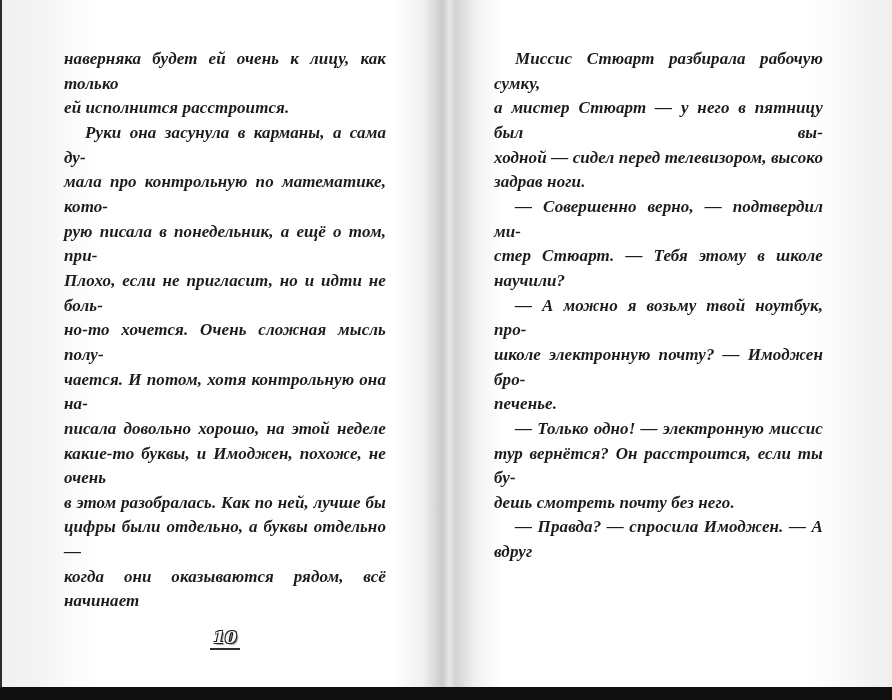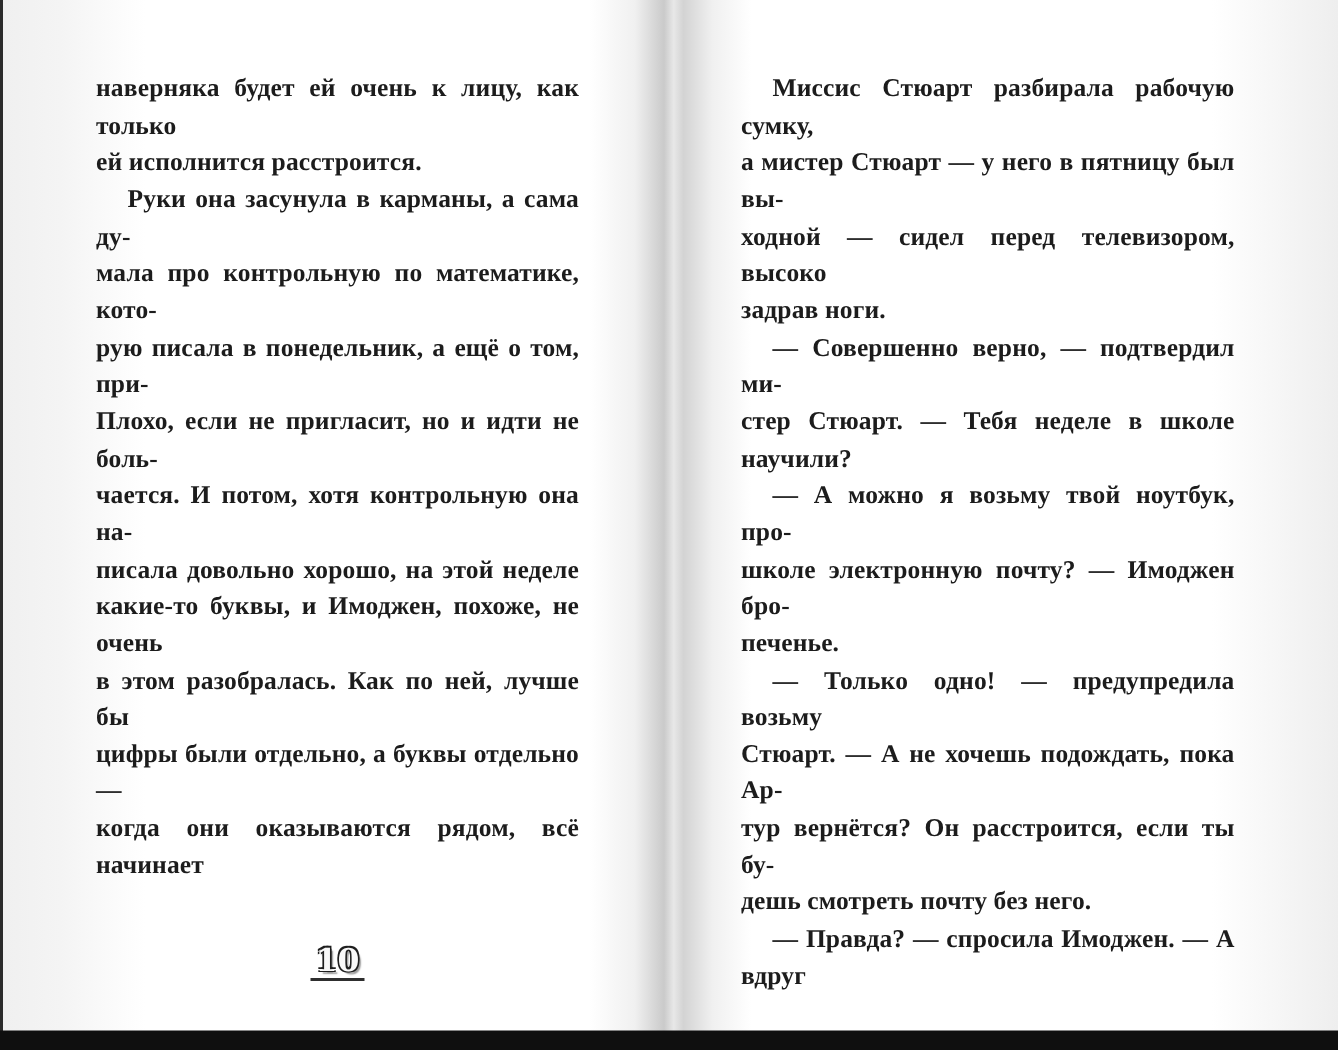--- a/index.html
+++ b/index.html
@@ -40,21 +40,21 @@
   .right-edge-shade{
     position:absolute;left:808px;top:0;width:84px;height:700px;
     background:linear-gradient(90deg,rgba(255,255,255,0) 0%,#f3f3f3 70%,#eeeeee 100%);
     z-index:1;
   }
   .bottom-bar{
     position:absolute;left:0;top:687px;width:892px;height:13px;
     background:#0f0f0f;z-index:6;
   }
   
-  .page{position:absolute;top:0;height:587px;z-index:2;}
+  .page{position:absolute;top:0;height:587px;z-index:2;font-style:italic;}
   .page-left{left:0;width:446px;}
   .page-right{left:446px;width:446px;}
   .text-block{
     position:absolute;top:47px;
     font-size:17px;
     font-weight:600;
     color:#1c1c1c;
     letter-spacing:0.1px;
   }
   .page-left .text-block{left:64px;width:322px;}
@@ -69,21 +69,21 @@
   .line.indent{text-indent:21px;}
   
   .page-num-wrap{
     position:absolute;top:629px;text-align:center;z-index:2;
   }
   .page-left .page-num-wrap{left:64px;width:322px;}
   .page-right .page-num-wrap{left:48px;width:329px;}
   .page-num{
     display:inline-block;
     font-family:"DejaVu Serif",serif;
-    font-size:21px;
+    font-size:17px;
     font-weight:bold;
     line-height:1;
     color:#f8f8f8;
     text-shadow:
       -1px -1px 0 #1e1e1e, 1px -1px 0 #1e1e1e,
       -1px  1px 0 #1e1e1e, 1px  1px 0 #1e1e1e,
        2px  2px 1px rgba(0,0,0,0.40);
     border-bottom:2px solid #2e2e2e;
     padding:0 3px 2px 3px;
   }
@@ -98,45 +98,45 @@
   <div class="right-edge-shade"></div>
 
   <div class="page page-left">
     <div class="text-block">
         <div class="line">наверняка будет ей очень к лицу, как только</div>
         <div class="line para-end">ей исполнится расстроится.</div>
         <div class="line indent">Руки она засунула в карманы, а сама ду-</div>
         <div class="line">мала про контрольную по математике, кото-</div>
         <div class="line">рую писала в понедельник, а ещё о том, при-</div>
         <div class="line">Плохо, если не пригласит, но и идти не боль-</div>
+        <div class="line">но-то хочется. Очень сложная мысль полу-</div>
         <div class="line">чается. И потом, хотя контрольную она на-</div>
         <div class="line">писала довольно хорошо, на этой неделе</div>
         <div class="line">какие-то буквы, и Имоджен, похоже, не очень</div>
         <div class="line">в этом разобралась. Как по ней, лучше бы</div>
         <div class="line">цифры были отдельно, а буквы отдельно —</div>
         <div class="line">когда они оказываются рядом, всё начинает</div>
       </div>
     <div class="page-num-wrap">
       <span class="page-num">10</span>
     </div>
   </div>
 
   <div class="page page-right">
     <div class="text-block">
         <div class="line indent">Миссис Стюарт разбирала рабочую сумку,</div>
         <div class="line">а мистер Стюарт — у него в пятницу был вы-</div>
         <div class="line">ходной — сидел перед телевизором, высоко</div>
         <div class="line para-end">задрав ноги.</div>
         <div class="line indent">— Совершенно верно, — подтвердил ми-</div>
-        <div class="line para-end">стер Стюарт. — Тебя неделе в школе научили?</div>
+        <div class="line para-end">стер Стюарт. — Тебя этому в школе научили?</div>
         <div class="line indent">— А можно я возьму твой ноутбук, про-</div>
         <div class="line">школе электронную почту? — Имоджен бро-</div>
         <div class="line para-end">печенье.</div>
-        <div class="line indent">— Только одно! — предупредила возьму</div>
-        <div class="line">Стюарт. — А не хочешь подождать, пока Ар-</div>
+        <div class="line indent">— Только одно! — электронную миссис</div>
         <div class="line">тур вернётся? Он расстроится, если ты бу-</div>
         <div class="line para-end">дешь смотреть почту без него.</div>
         <div class="line indent">— Правда? — спросила Имоджен. — А вдруг</div>
       </div>
   </div>
 
   <div class="bottom-bar"></div>
 </div>
 
 </body></html>

